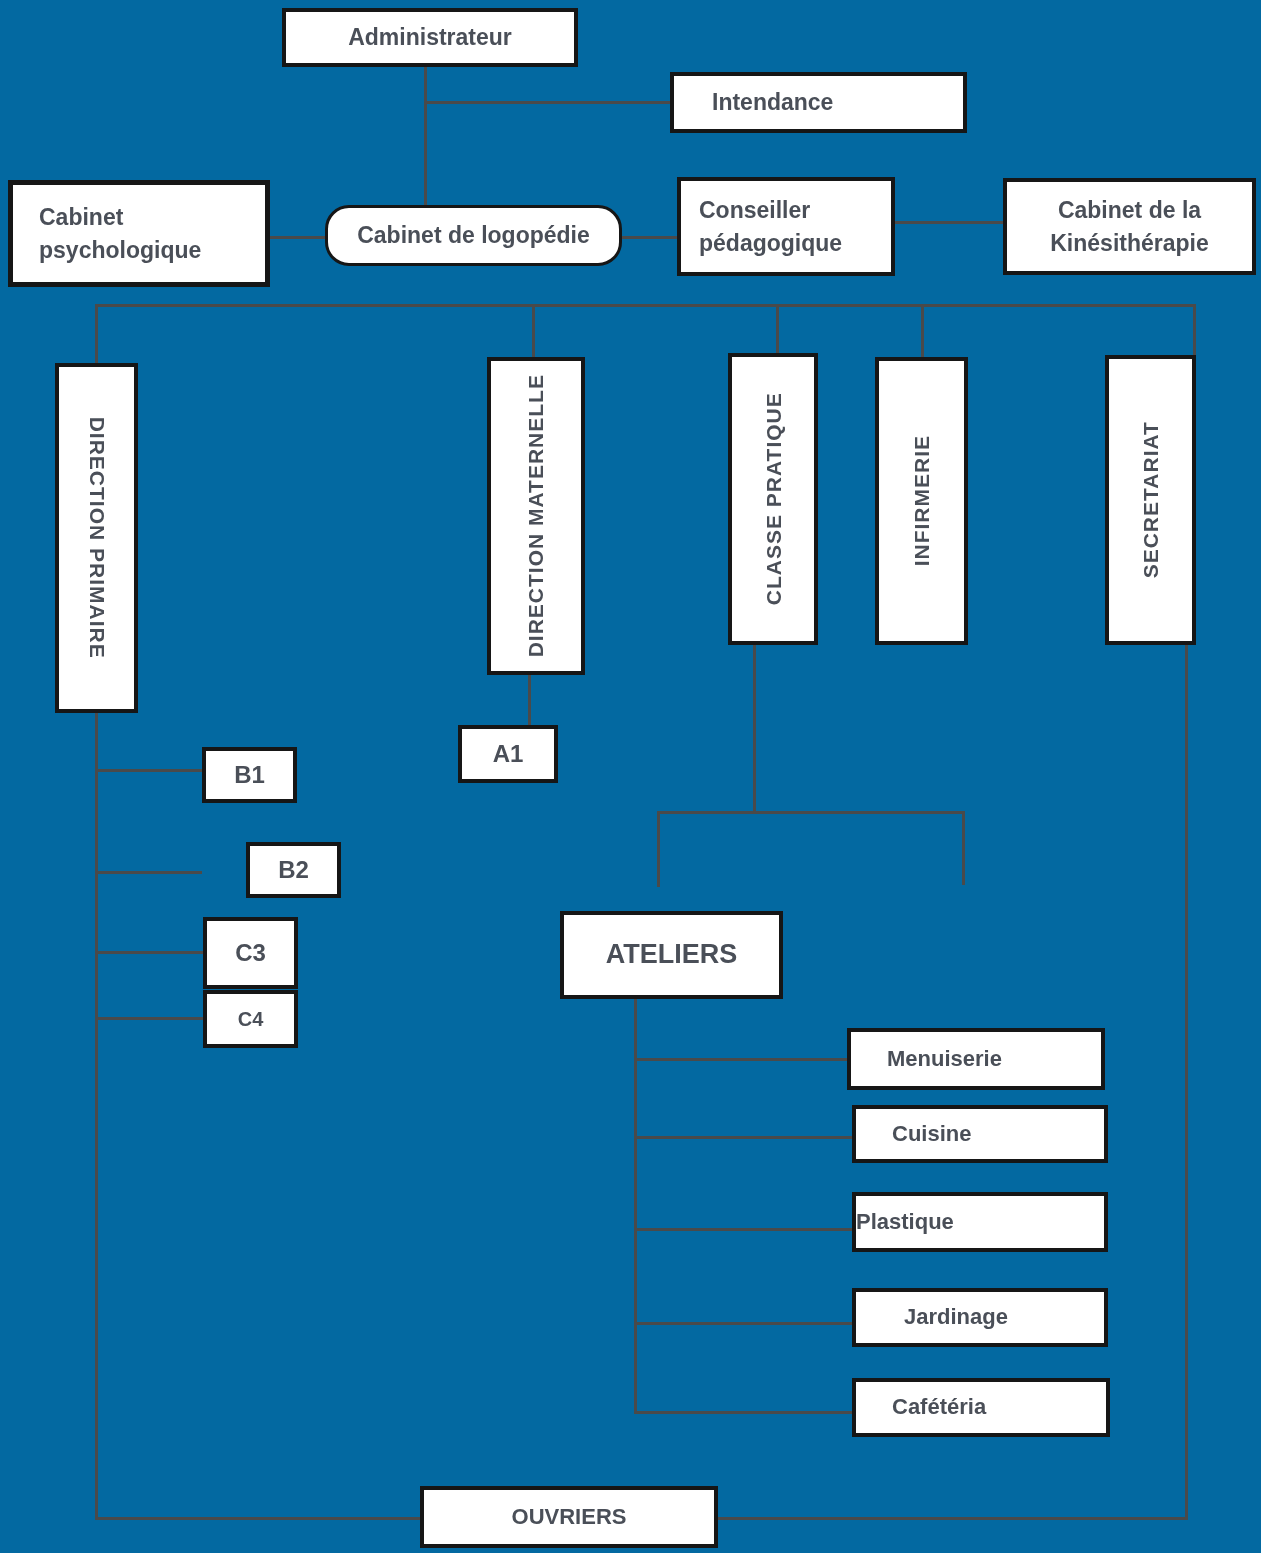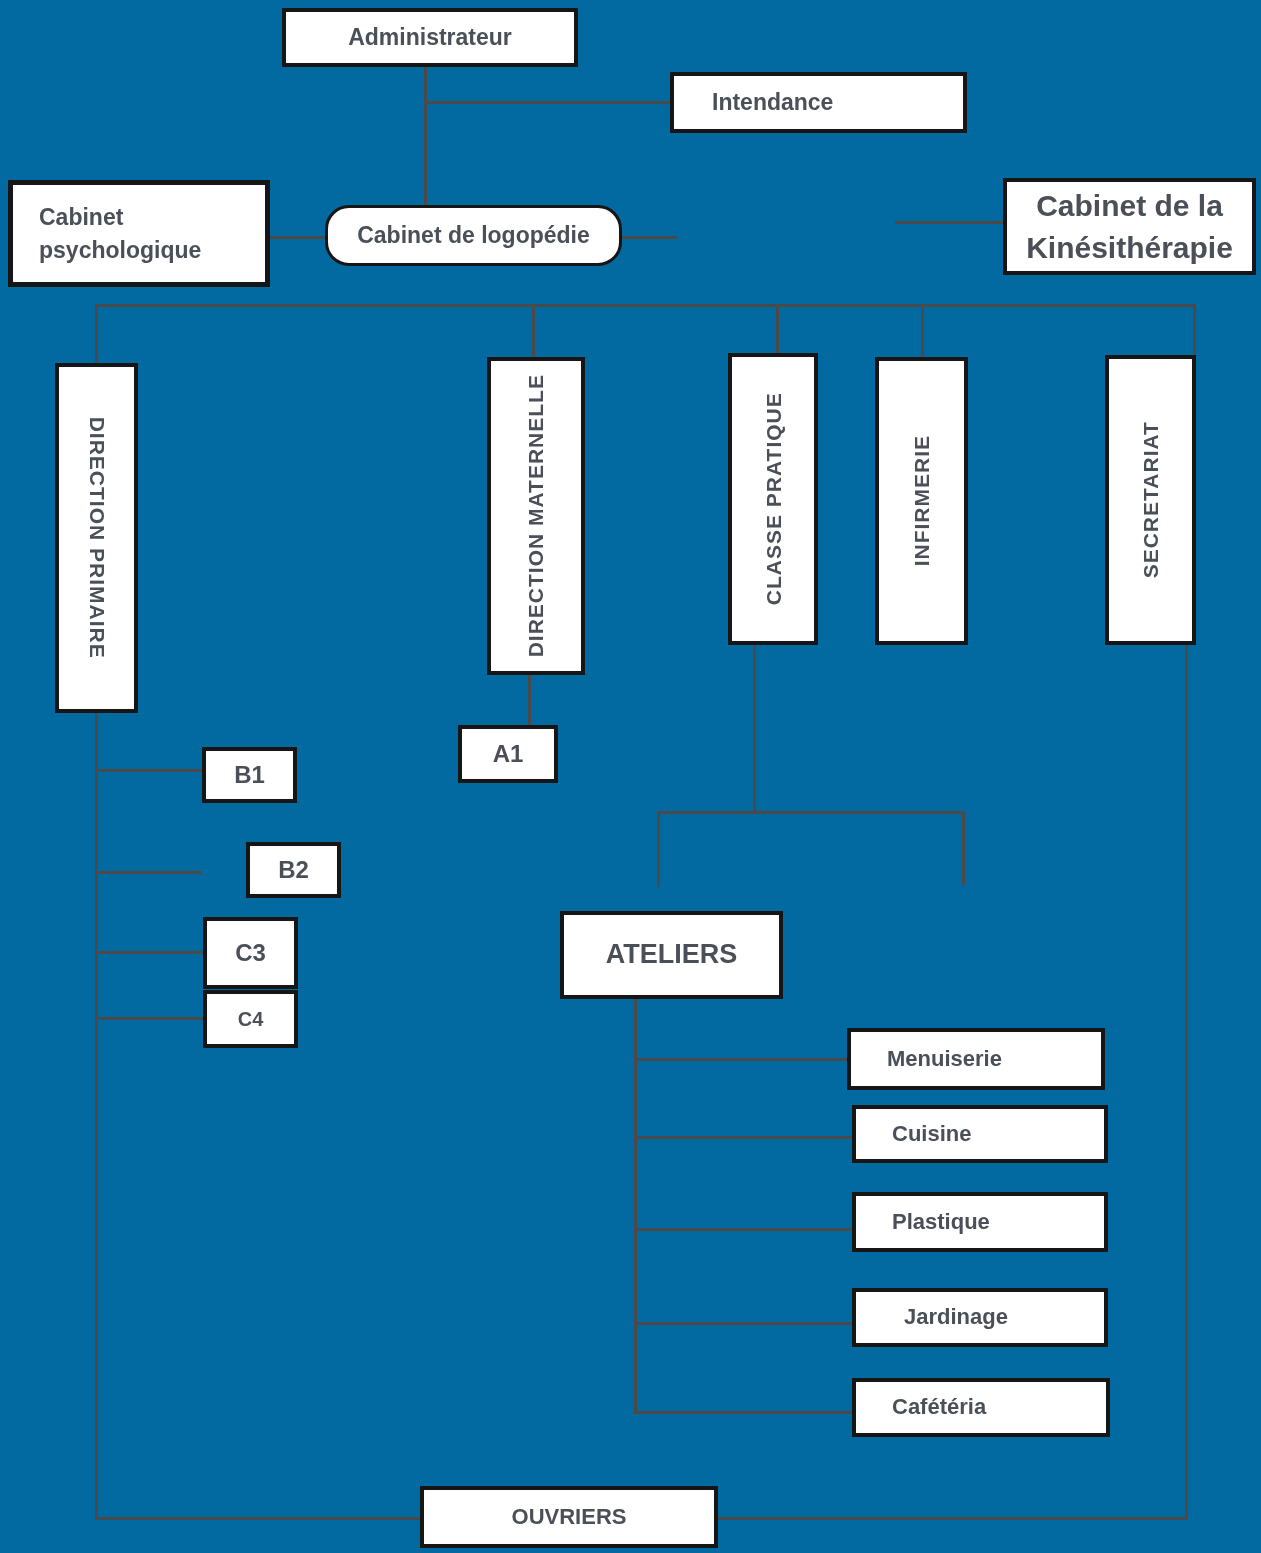--- a/index.html
+++ b/index.html
@@ -83,21 +83,25 @@
     <div class="node align-left" style="left: 670px; top: 72px; width: 297px; height: 61px; font-size: 23px; border-width: 4px; border-color: rgb(22, 22, 22); color: rgb(74, 79, 88); padding-left: 38px;">
       <span class="lbl">Intendance</span>
     </div>
     <div class="node align-left" style="left: 8px; top: 180px; width: 262px; height: 107px; font-size: 23px; border-width: 5px; border-color: rgb(22, 22, 22); color: rgb(74, 79, 88); padding-left: 26px;">
       <span class="lbl">Cabinet</span>
       <span class="lbl">psychologique</span>
     </div>
     <div class="node" style="left: 325px; top: 205px; width: 297px; height: 61px; font-size: 23px; border-width: 3px; border-color: rgb(22, 22, 22); color: rgb(74, 79, 88); border-radius: 24px;">
       <span class="lbl">Cabinet de logopédie</span>
     </div>
-    <div class="node" style="left: 1003px; top: 178px; width: 253px; height: 97px; font-size: 30px; border-width: 4px; border-color: rgb(22, 22, 22); color: rgb(74, 79, 88);">
+    <div class="node align-left" style="left: 677px; top: 177px; width: 218px; height: 99px; font-size: 23px; border-width: 4px; border-color: rgb(22, 22, 22); color: rgb(74, 79, 88); padding-left: 18px;">
+      <span class="lbl">Conseiller</span>
+      <span class="lbl">pédagogique</span>
+    </div>
+    <div class="node" style="left: 1003px; top: 178px; width: 253px; height: 97px; font-size: 23px; border-width: 4px; border-color: rgb(22, 22, 22); color: rgb(74, 79, 88);">
       <span class="lbl">Cabinet de la</span>
       <span class="lbl">Kinésithérapie</span>
     </div>
     <div class="node" style="left: 55px; top: 363px; width: 83px; height: 350px; font-size: 21px; border-width: 4px; border-color: rgb(22, 22, 22); color: rgb(74, 79, 88);">
       <span class="lbl vlabel rot-cw">DIRECTION PRIMAIRE</span>
     </div>
     <div class="node" style="left: 487px; top: 357px; width: 98px; height: 318px; font-size: 21px; border-width: 4px; border-color: rgb(22, 22, 22); color: rgb(74, 79, 88);">
       <span class="lbl vlabel rot-ccw">DIRECTION MATERNELLE</span>
     </div>
     <div class="node" style="left: 728px; top: 353px; width: 90px; height: 292px; font-size: 21px; border-width: 4px; border-color: rgb(22, 22, 22); color: rgb(74, 79, 88);">
@@ -126,21 +130,21 @@
     </div>
     <div class="node" style="left: 560px; top: 887px; width: 223px; height: 88px; font-size: 27px; border-width: 4px; border-color: rgb(22, 22, 22); color: rgb(74, 79, 88); margin-top: 24px;">
       <span class="lbl">ATELIERS</span>
     </div>
     <div class="node align-left" style="left: 847px; top: 1028px; width: 258px; height: 62px; font-size: 22px; border-width: 4px; border-color: rgb(22, 22, 22); color: rgb(74, 79, 88); padding-left: 36px;">
       <span class="lbl">Menuiserie</span>
     </div>
     <div class="node align-left" style="left: 852px; top: 1105px; width: 256px; height: 58px; font-size: 22px; border-width: 4px; border-color: rgb(22, 22, 22); color: rgb(74, 79, 88); padding-left: 36px;">
       <span class="lbl">Cuisine</span>
     </div>
-    <div class="node align-left" style="left: 852px; top: 1192px; width: 256px; height: 60px; font-size: 22px; border-width: 4px; border-color: rgb(22, 22, 22); color: rgb(74, 79, 88); padding-left: 36px;">
+    <div class="node align-left" style="left: 852px; top: 1192px; width: 256px; height: 60px; font-size: 22px; border-width: 4px; border-color: rgb(22, 22, 22); color: rgb(74, 79, 88); ">
       <span class="lbl">Plastique</span>
     </div>
     <div class="node align-left" style="left: 852px; top: 1288px; width: 256px; height: 59px; font-size: 22px; border-width: 4px; border-color: rgb(22, 22, 22); color: rgb(74, 79, 88); padding-left: 48px;">
       <span class="lbl">Jardinage</span>
     </div>
     <div class="node align-left" style="left: 852px; top: 1378px; width: 258px; height: 59px; font-size: 22px; border-width: 4px; border-color: rgb(22, 22, 22); color: rgb(74, 79, 88); padding-left: 36px;">
       <span class="lbl">Cafétéria</span>
     </div>
     <div class="node" style="left: 420px; top: 1486px; width: 298px; height: 62px; font-size: 22px; border-width: 4px; border-color: rgb(22, 22, 22); color: rgb(74, 79, 88);">
       <span class="lbl">OUVRIERS</span>

